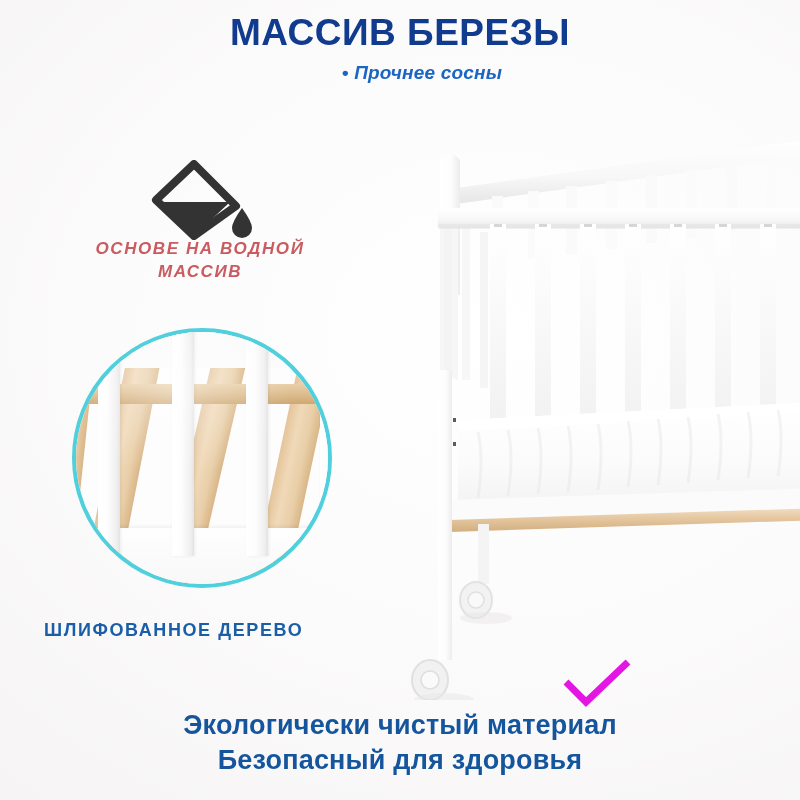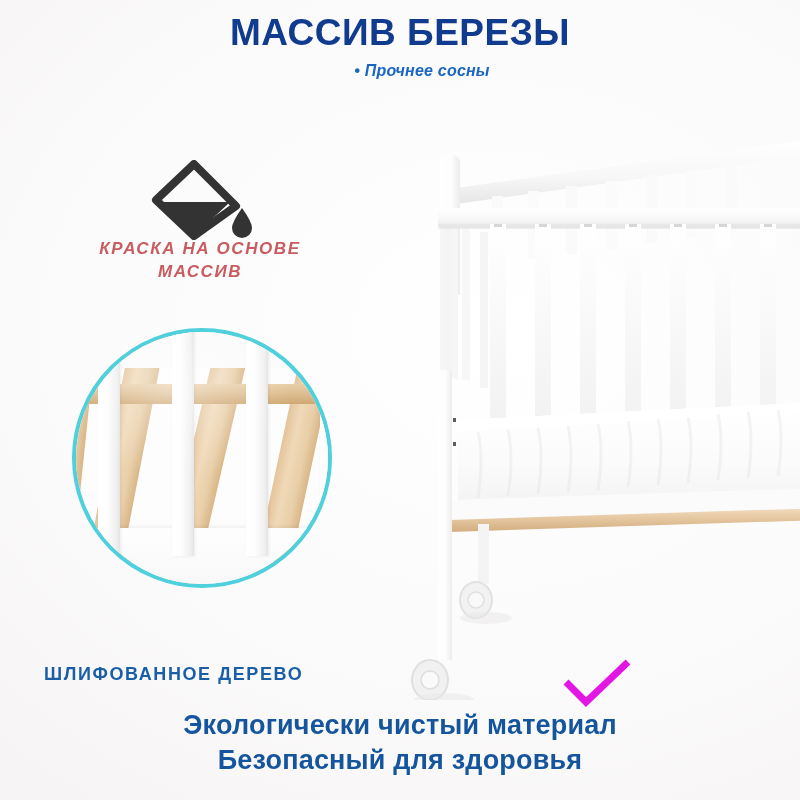--- a/index.html
+++ b/index.html
@@ -23,21 +23,21 @@
     position:absolute;left:0;right:0;top:14px;
     text-align:center;
     font-size:37px;font-weight:bold;
     letter-spacing:.5px;
     color:#113b8f;
     line-height:1.05;
   }
   .sub{
     position:absolute;left:0;right:0;
     text-align:center;
-    font-size:16px;font-weight:bold;font-style:italic;
+    font-size:19px;font-weight:bold;font-style:italic;
     color:#1a66c2;
     line-height:1.18;
     letter-spacing:.2px;
     margin-left:44px;
   }
   .sub.l1{top:62px;}
   .sub.l2{top:93px;}
 
   
   .paint-wrap{position:absolute;left:135px;top:160px;width:140px;height:80px;}
@@ -101,21 +101,20 @@
     position:absolute;inset:0;border-radius:50%;
     background:radial-gradient(70% 55% at 40% 22%, rgba(255,255,255,.40), rgba(255,255,255,0) 65%);
     pointer-events:none;
   }
 
   .sanded-label{
     position:absolute;left:44px;top:620px;
     font-size:18px;font-weight:bold;
     color:#1a5ea8;
     letter-spacing:1.6px;
-    margin-top:44px;
   }
 
   
   .bottom-text{
     position:absolute;left:0;right:0;top:708px;
     text-align:center;
     font-size:27px;font-weight:bold;
     color:#15559e;
     line-height:1.28;
     letter-spacing:.2px;
@@ -265,21 +264,21 @@
   <div class="paint-wrap">
     <svg width="110" height="80" viewBox="0 0 110 80" xmlns="http://www.w3.org/2000/svg">
 
       <path d="M44,4 L86,46 L44,76 L6,40 Z" fill="none" stroke="#333333" stroke-width="8" stroke-linejoin="round"></path>
       <path d="M10,42 L80,42 L44,76 Z" fill="#333333"></path>
 
       <path d="M92,48 q10,14 10,20 a10,10 0 0 1 -20,0 q0,-6 10,-20 Z" fill="#333333"></path>
     </svg>
   </div>
   <div class="paint-label">
-    <span>КРАСКА НА ОСНОВЕ</span><br>
+    <span>ОСНОВЕ НА ВОДНОЙ</span><br>
     <span>МАССИВ</span>
   </div>
 
   <div class="circle">
     <div class="circle-inner">
       <div class="wood-d a"></div>
       <div class="wood-d b"></div>
       <div class="wood-d c"></div>
       <div class="wood-d d"></div>
       <div class="wood-rail"></div>

